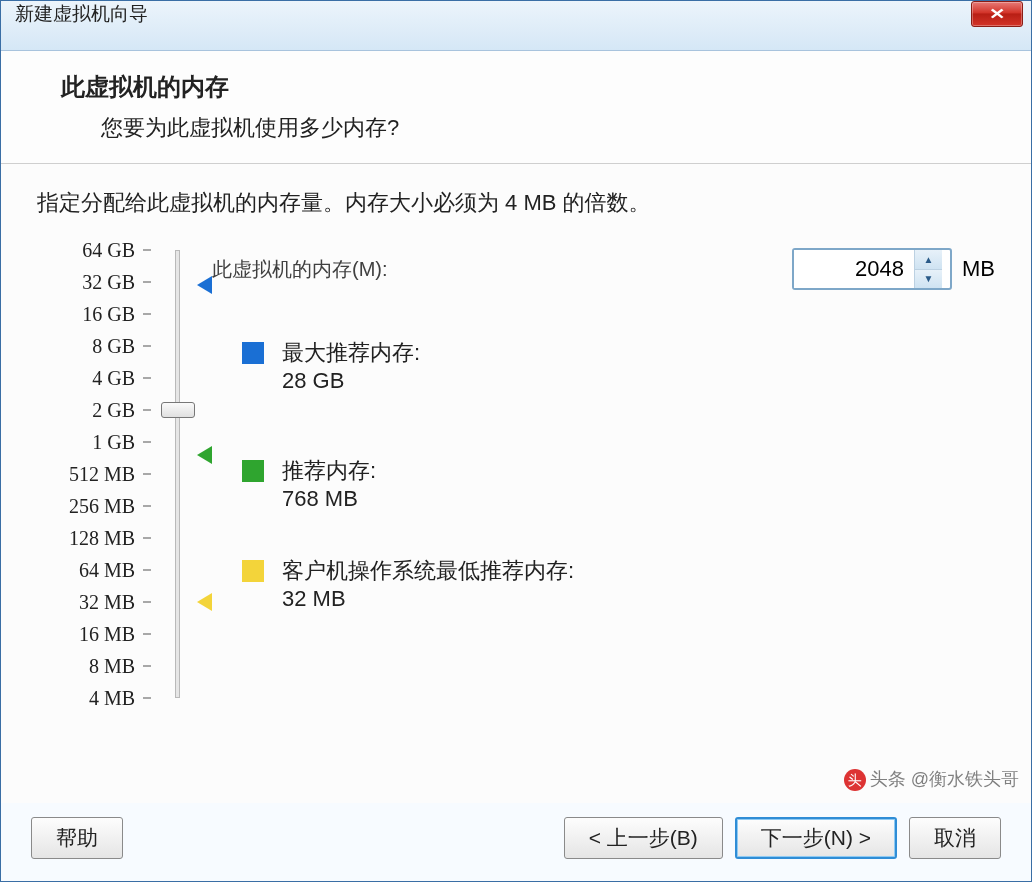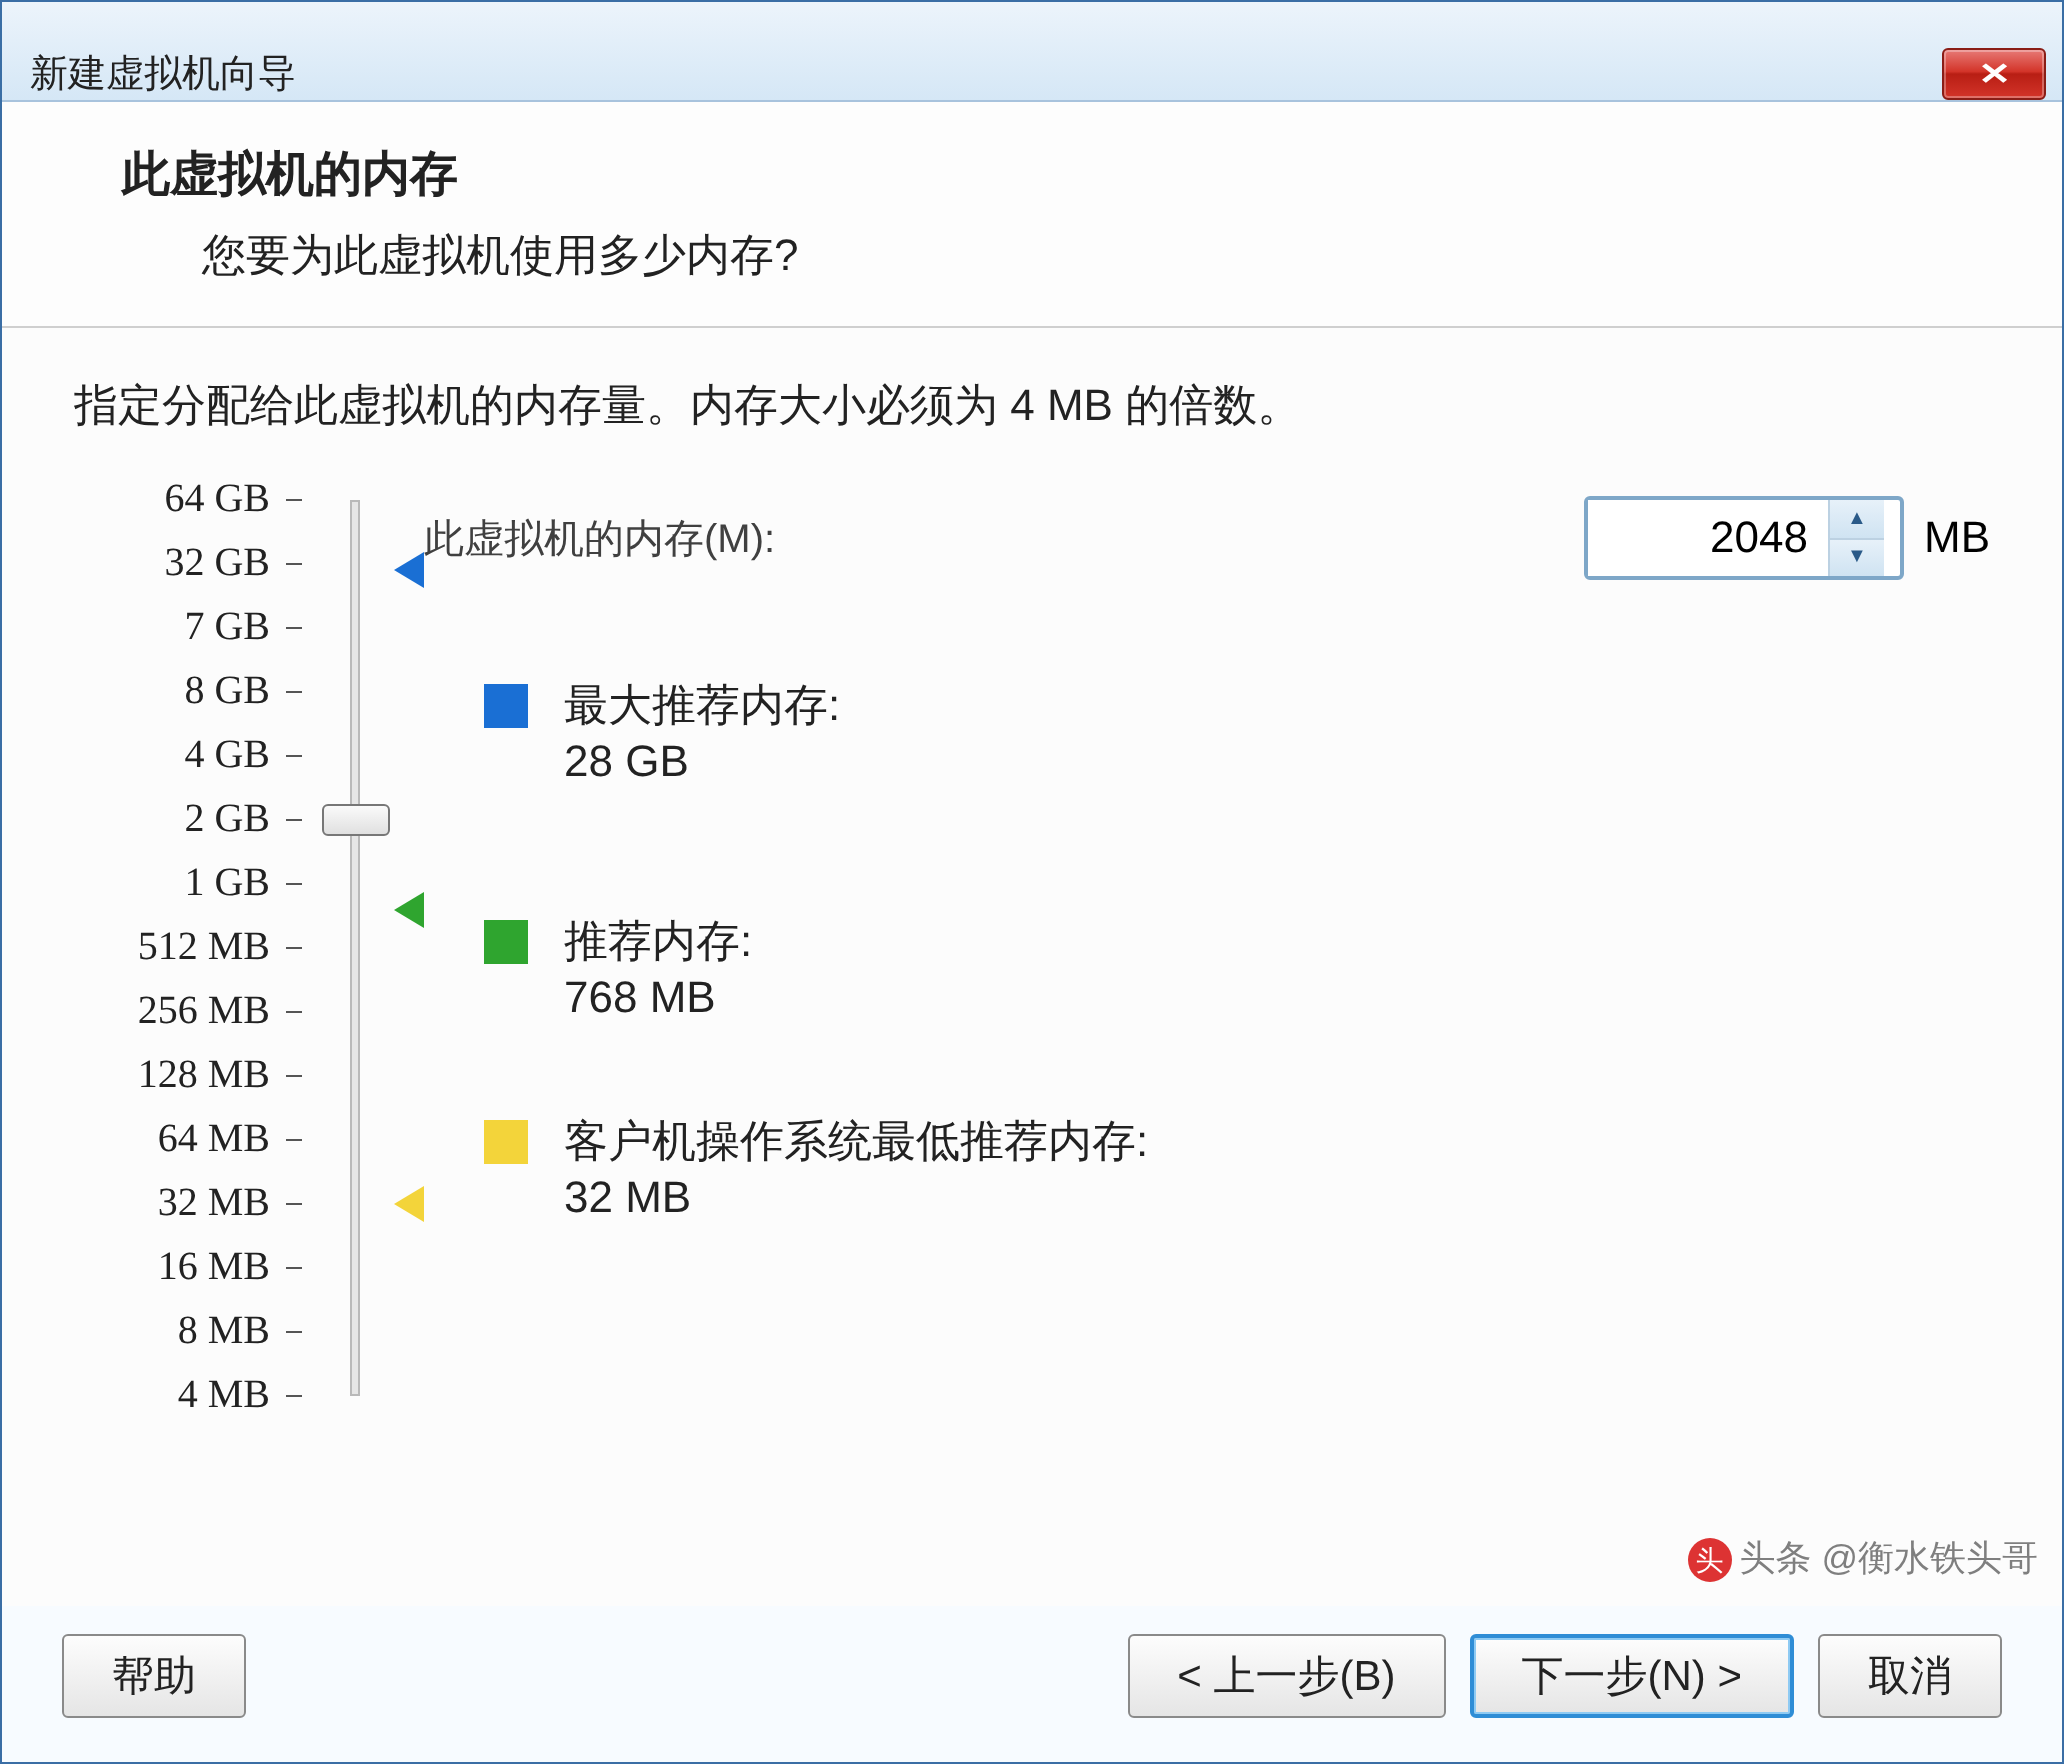--- a/index.html
+++ b/index.html
@@ -13,21 +13,21 @@
     height: 882px;
     border: 1px solid #3a6ea5;
     background: #f7fbff;
     display: flex;
     flex-direction: column;
   }
   .titlebar {
     height: 50px;
     background: linear-gradient(#ecf4fb, #d5e7f6);
     display: flex;
-    align-items: flex-end;
+    align-items: flex-start;
     justify-content: space-between;
     padding: 0 8px 0 14px;
     border-bottom: 1px solid #a8c3dd;
     font-size: 19px;
     color: #222;
   }
   .close-btn {
     width: 52px;
     height: 26px;
     background: linear-gradient(#e77a76, #d33429 45%, #b81e14 50%, #d33429);
@@ -248,21 +248,21 @@
   <div class="body-section">
     <div class="instruction">指定分配给此虚拟机的内存量。内存大小必须为 4 MB 的倍数。</div>
 
     <div class="mem-row">
       <div class="slider-col">
         <div class="labels-col" id="tick-labels">
             <div class="tick-label" style="top: 0px;">64 GB</div>
             <div class="tick-dash" style="top: 0px;"></div>
             <div class="tick-label" style="top: 32px;">32 GB</div>
             <div class="tick-dash" style="top: 32px;"></div>
-            <div class="tick-label" style="top: 64px;">7 GB</div>
+            <div class="tick-label" style="top: 64px;">16 GB</div>
             <div class="tick-dash" style="top: 64px;"></div>
             <div class="tick-label" style="top: 96px;">8 GB</div>
             <div class="tick-dash" style="top: 96px;"></div>
             <div class="tick-label" style="top: 128px;">4 GB</div>
             <div class="tick-dash" style="top: 128px;"></div>
             <div class="tick-label" style="top: 160px;">2 GB</div>
             <div class="tick-dash" style="top: 160px;"></div>
             <div class="tick-label" style="top: 192px;">1 GB</div>
             <div class="tick-dash" style="top: 192px;"></div>
             <div class="tick-label" style="top: 224px;">512 MB</div>

